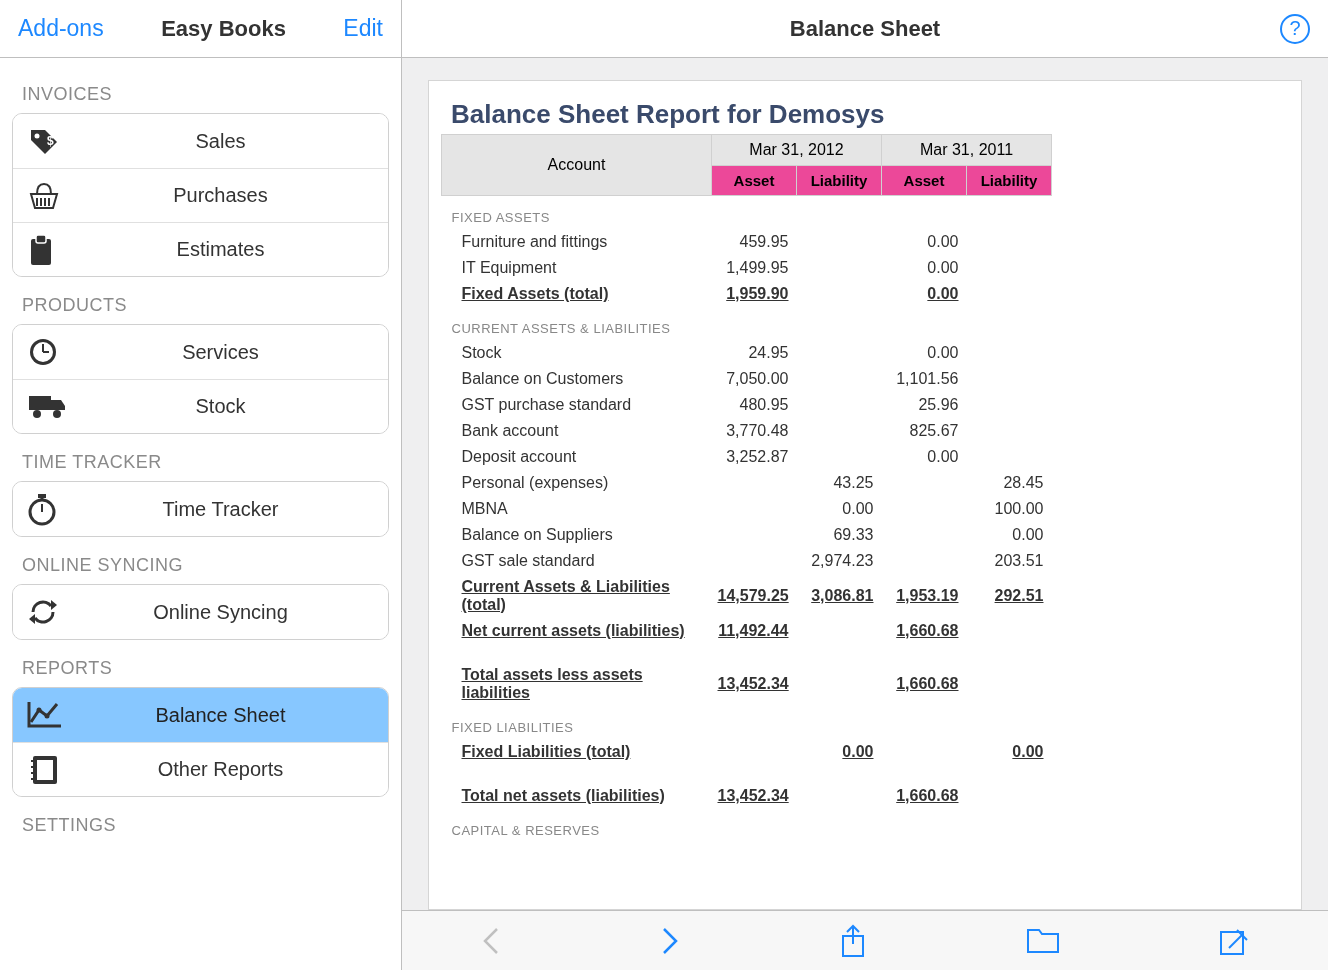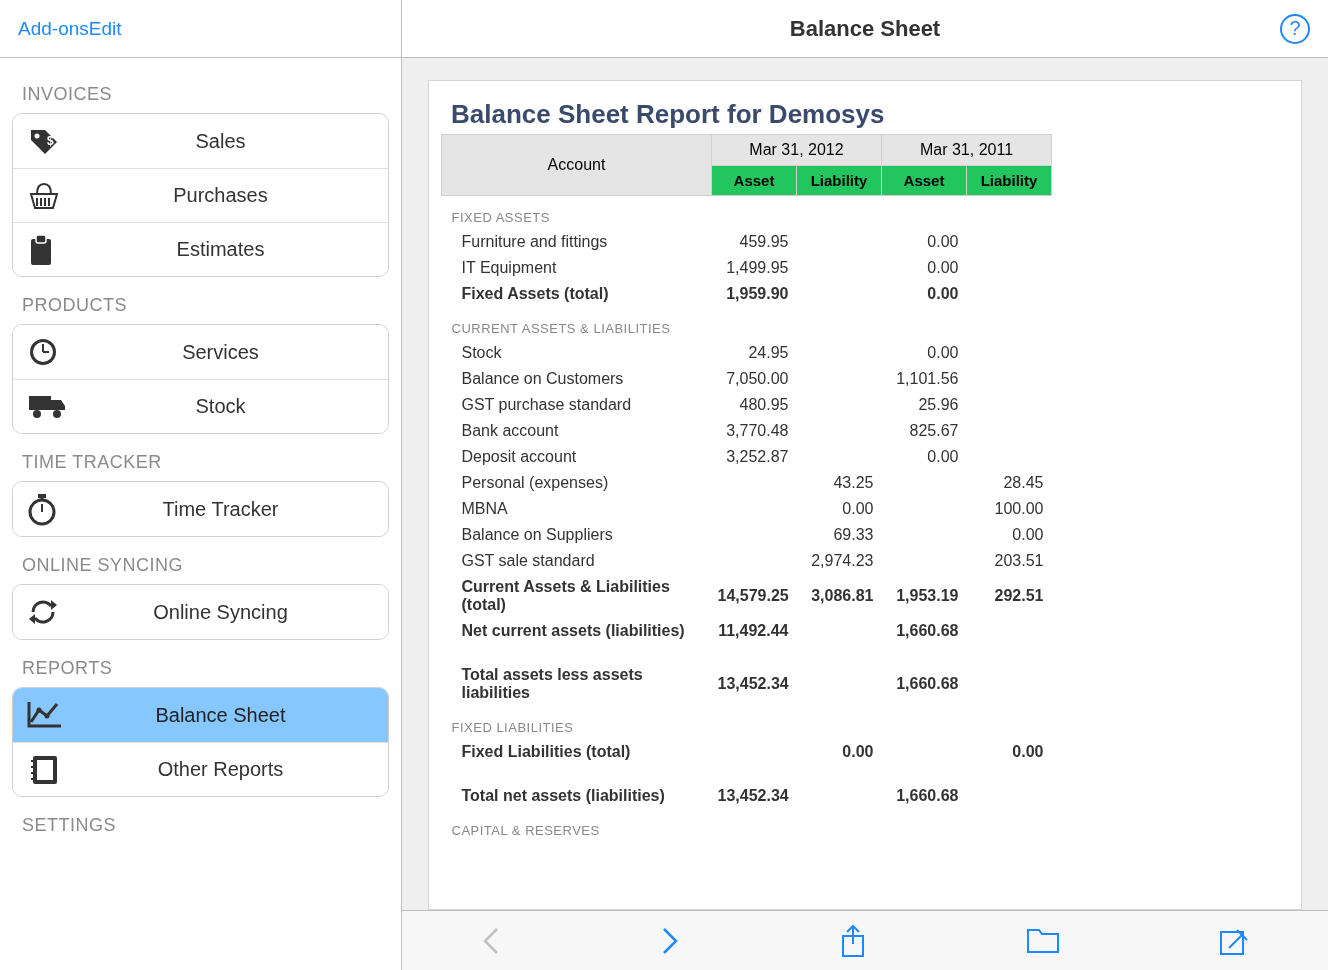--- a/index.html
+++ b/index.html
@@ -17,21 +17,21 @@
     border-right: 1px solid #bfbfbf;
     background: #fff;
     display: flex; flex-direction: column;
   }
   .sb-header {
     height: 58px;
     display: flex; align-items: center;
     padding: 0 18px;
     border-bottom: 1px solid #bfbfbf;
   }
-  .sb-header .link { color: #1d88ff; font-size: 19px; cursor: pointer; }
+  .sb-header .link { color: #1d88ff; font-size: 23px; cursor: pointer; }
   .sb-header .title { flex: 1; text-align: center; font-weight: 700; font-size: 22px; color:#333; }
   .sb-body { flex: 1; overflow-y: auto; padding: 8px 12px 20px 12px; }
 
   .section-label {
     font-size: 18px; color: #8a8a8a;
     letter-spacing: 0.5px;
     padding: 18px 10px 8px 10px;
   }
   .section-group {
     border: 1px solid #d0d0d0;
@@ -90,47 +90,48 @@
     padding: 0 22px 4px 22px;
   }
   .report-subtitle {
     font-size: 18px; color: #777;
     padding: 0 22px 14px 22px;
   }
 
   
   table { border-collapse: collapse; width: 610px; margin-left: 12px; table-layout: fixed; }
   thead tr.dates th { background:#e5e5e5; border:1px solid #d0d0d0; font-size:16px; font-weight:400; padding:6px 0; }
-  thead tr.cols th { background:#22c55e; border:1px solid #d0d0d0; font-size:15px; font-weight:700; padding:6px 0; }
+  thead tr.cols th { background:#ec4899; border:1px solid #d0d0d0; font-size:15px; font-weight:700; padding:6px 0; }
   col.acct { width: 270px; }
   col.num  { width: 85px; }
   tbody td { font-size: 16px; padding: 4px 6px; color:#333; }
   td.acct { padding-left: 20px; }
   td.num  { text-align: right; padding-right: 8px; }
   tr.section td { color:#888; font-size:13px; letter-spacing:0.5px; padding-top:14px; padding-left:10px; }
-  tr.bold td { font-weight:700; }
+  tr.bold td { font-weight:700;text-decoration:underline; }
   tr.space td { height: 18px; }
 
   
   .toolbar {
     height: 60px; background:#f7f7f7; border-top:1px solid #bfbfbf;
     display:flex; align-items:center; justify-content:space-around;
   }
   .toolbar .btn { color:#1d88ff; cursor:pointer; display:flex; align-items:center; }
   .toolbar .btn.disabled { color:#c0c0c0; cursor:default; }
 
   svg { display:block; }
 </style>
 </head>
 <body>
 
 <div class="app">
   <div class="sidebar">
     <div class="sb-header">
       <span class="link">Add-ons</span>
+      <span class="title">Easy Books</span>
       <span class="link">Edit</span>
     </div>
     <div class="sb-body" id="sb-body">
         <div class="section-label">INVOICES</div>
         <div class="section-group">
           <div class="row">
             <span class="icon">
               <svg width="34" height="30" viewBox="0 0 34 30">
                 <path d="M4 4 L18 4 L30 16 L18 28 L4 14 Z" fill="#333"></path>
                 <circle cx="10" cy="10" r="2.5" fill="#fff"></circle>

